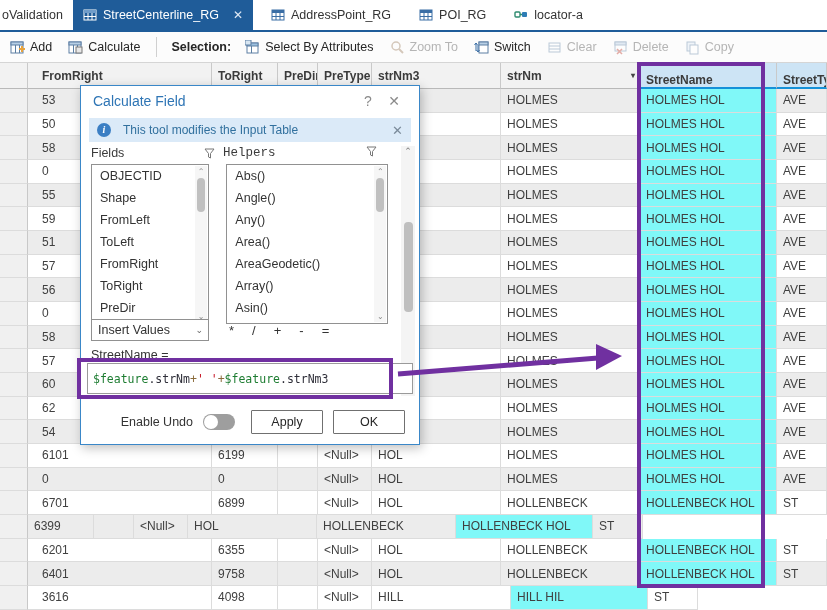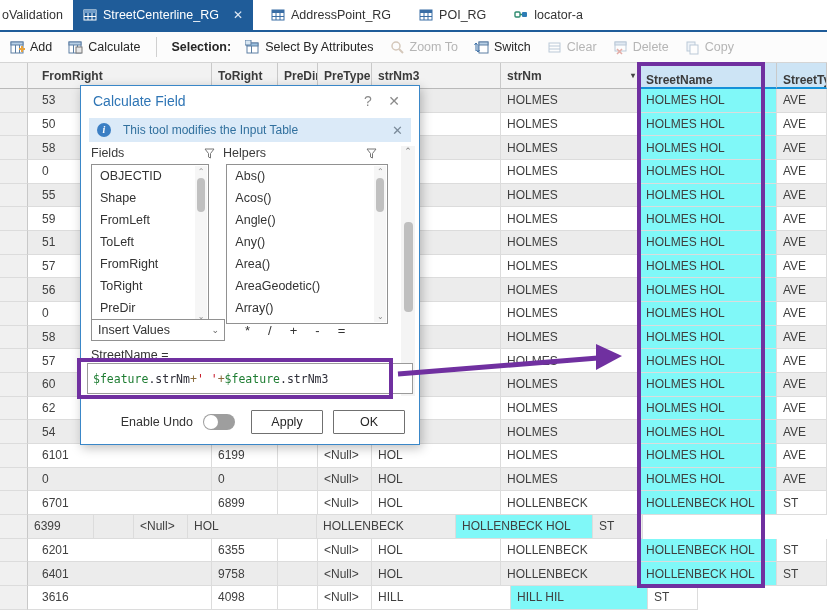--- a/index.html
+++ b/index.html
@@ -57,37 +57,37 @@
   .dlg-title .qm, .dlg-title .cl { color:#8a8a8a; font-size:14px; width:26px; text-align:center; }
   .infobar { margin:2px 8px 6px 8px; height:24px; background:#dbeaf8; display:flex;
     align-items:center; padding:0 8px; color:#31709e; }
   .infobar .iicon { width:14px; height:14px; border-radius:50%; background:#3b7fc4; color:#fff;
     font-size:10px; font-weight:bold; text-align:center; line-height:14px; margin-right:12px;
     font-family:"Liberation Serif", serif; font-style:italic; }
   .infobar .icl { margin-left:auto; color:#7a8a99; font-size:13px; }
   .panes { position:absolute; left:10px; top:60px; width:300px; }
   .panehead { display:flex; font-size:12.5px; color:#3b3b3b; margin-bottom:4px; }
   .panehead .ph1 { width:132px; display:flex; align-items:center; }
-  .panehead .ph2 { width:162px; display:flex; align-items:center; }
+  .panehead .ph2 { width:162px; display:flex; align-items:flex-start;font-family:Liberation Mono, monospace; }
   .funnel { margin-left:auto; margin-right:8px; }
   .listbox { border:1px solid #919191; background:#fff; height:160px; overflow:hidden;
     position:relative; display:inline-block; vertical-align:top; }
   .lb1 { width:118px; margin-right:14px; }
   .lb2 { width:162px; }
   .litem { height:22px; line-height:22px; padding-left:8px; font-size:12.5px; white-space:nowrap; }
   .lbscroll { position:absolute; right:1px; top:1px; bottom:1px; width:12px; background:#f6f6f6;
     display:flex; flex-direction:column; align-items:center; font-size:8px; color:#888; }
   .lbthumb { width:8px; height:34px; border-radius:4px; background:#c0c0c0; margin-top:2px; }
   .lbscroll .up { margin-top:1px; } .lbscroll .dn { margin-top:auto; margin-bottom:1px; }
   .dscroll { position:absolute; right:4px; top:60px; width:14px; height:250px; background:#f4f4f4;
     display:flex; flex-direction:column; align-items:center; font-size:9px; color:#777; }
   .dthumb { width:9px; height:90px; border-radius:4px; background:#bfbfbf; margin-top:66px; }
   .dscroll .dn { margin-top:auto; }
   .ivrow { position:absolute; left:10px; top:233px; width:300px; display:flex; align-items:center; }
-  .ivsel { width:134px; height:22px; border:1px solid #919191; background:#fff; display:flex;
+  .ivsel { width:118px; height:22px; border:1px solid #919191; background:#fff; display:flex;
     align-items:center; padding-left:6px; font-size:12.5px; }
   .ivsel .chev { margin-left:auto; margin-right:5px; font-size:9px; color:#666; }
   .ops { display:flex; gap:18px; margin-left:20px; font-size:13px; color:#333; }
   .targetlbl { position:absolute; left:10px; top:262px; font-size:12.5px; }
   .exprbox { position:absolute; left:6px; top:277px; width:326px; height:31px;
     border:1px solid #9a9a9a; background:#fff; display:flex; align-items:center; padding-left:5px;
     font-family:"DejaVu Sans Mono", monospace; font-size:11.5px; white-space:nowrap; overflow:hidden; }
   .exprhl { position:absolute; left:-4px; top:272px; width:316px; height:41px;
     border:4px solid var(--purple); pointer-events:none; }
   .tok-green { color:#1e7d32; } .tok-dark { color:#30303a; }
@@ -521,21 +521,21 @@
           <svg class="funnel" width="11" height="11" viewBox="0 0 11 11">
               <path d="M1 1 H10 L6.5 5.5 V10 L4.5 9 V5.5 Z" fill="none" stroke="#777"></path>
             </svg>
           </span>
       </div>
       <div class="listbox lb1" id="fieldsList"><div class="litem">OBJECTID</div><div class="litem">Shape</div><div class="litem">FromLeft</div><div class="litem">ToLeft</div><div class="litem">FromRight</div><div class="litem">ToRight</div><div class="litem">PreDir</div><div class="litem">PreType</div><div class="lbscroll">
             <span class="up">⌃</span>
             <div class="lbthumb"></div>
             <span class="dn">⌄</span>
           </div></div>
-      <div class="listbox lb2" id="helpersList"><div class="litem">Abs()</div><div class="litem">Acos()</div><div class="litem">Angle()</div><div class="litem">Any()</div><div class="litem">Area()</div><div class="litem">AreaGeodetic()</div><div class="litem">Array()</div><div class="litem">Asin()</div><div class="lbscroll">
+      <div class="listbox lb2" id="helpersList"><div class="litem">Abs()</div><div class="litem">Angle()</div><div class="litem">Any()</div><div class="litem">Area()</div><div class="litem">AreaGeodetic()</div><div class="litem">Array()</div><div class="litem">Asin()</div><div class="lbscroll">
             <span class="up">⌃</span>
             <div class="lbthumb"></div>
             <span class="dn">⌄</span>
           </div></div>
     </div>
     <div class="dscroll">
       <span class="up">⌃</span>
       <div class="dthumb"></div>
       <span class="dn">⌄</span>
     </div>

